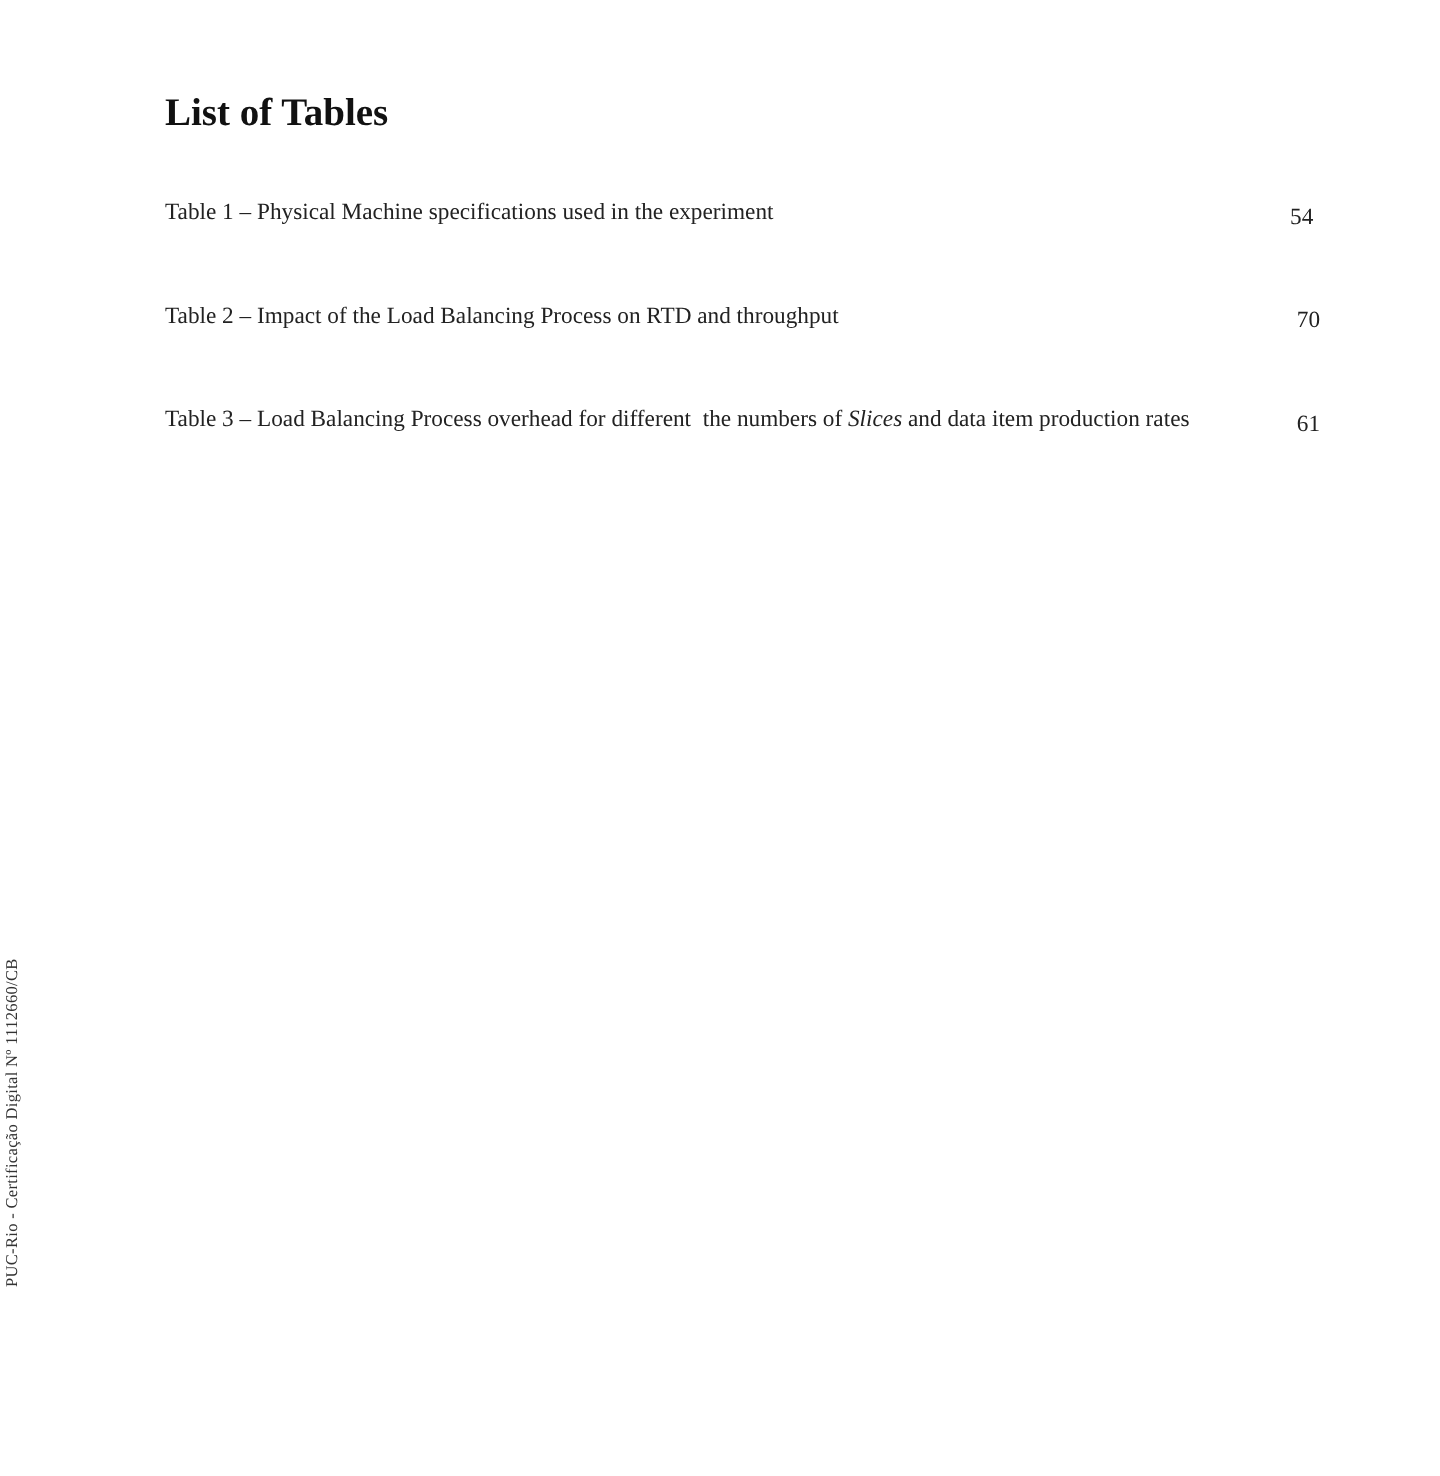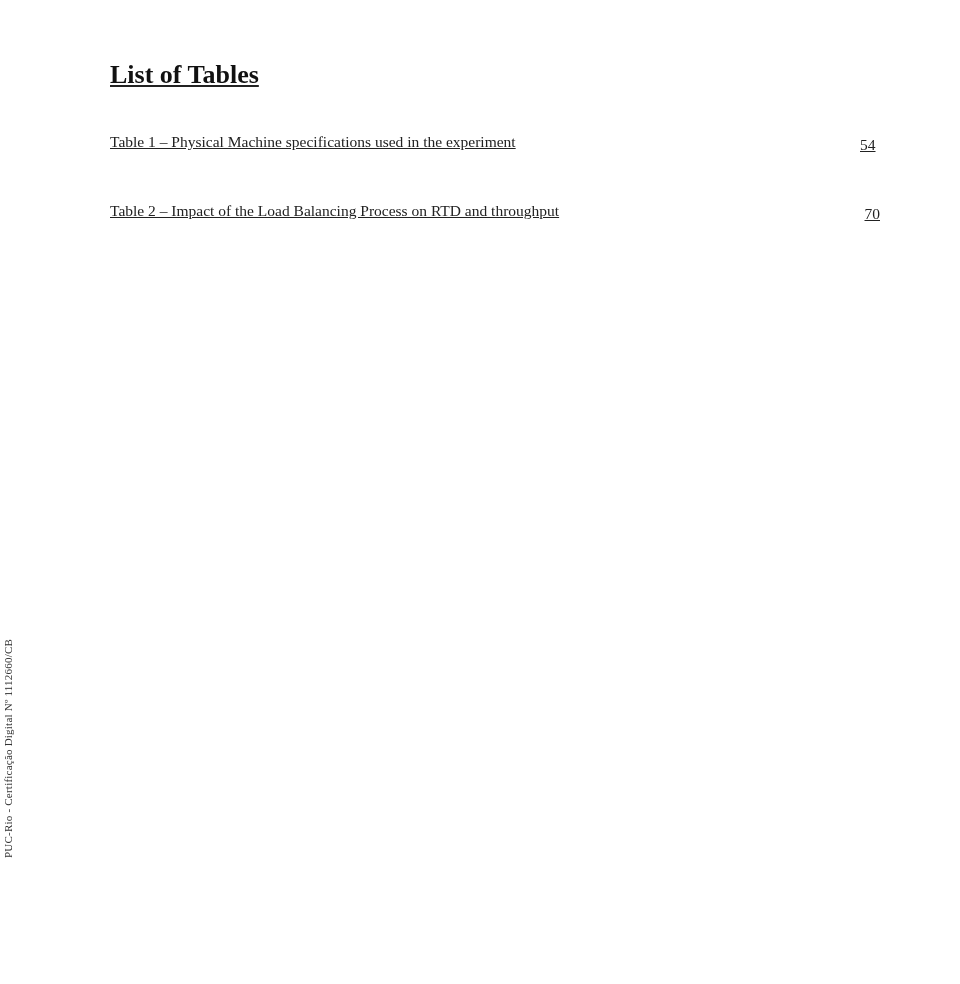--- a/index.html
+++ b/index.html
@@ -14,21 +14,20 @@
       font-size: 16px;
       color: #222222;
       width: 960px;
       min-height: 984px;
       position: relative;
     }
 
     .page-content {
       padding: 60px 80px 60px 110px;
       position: relative;
-      text-decoration: underline;
     }
 
     .page-title {
       font-size: 26px;
       font-weight: bold;
       margin-bottom: 40px;
       color: #111111;
     }
 
     .table-list {
@@ -102,17 +101,23 @@
       <div class="entry-page">54</div>
     </div>
 
     <div class="table-entry-multiline">
       <div class="entry-text">
         <span>Table 2 – Impact of the Load Balancing Process on RTD and throughput</span>
       </div>
       <div class="entry-page">70</div>
     </div>
 
+    <div class="table-entry-multiline">
+      <div class="entry-text">
+        <span>Table 3 – Load Balancing Process overhead for different&nbsp; the numbers of <em>Slices</em> and data item production rates</span>
+      </div>
+      <div class="entry-page">61</div>
+    </div>
 
   </div>
 </div>
 
 <div class="side-watermark">PUC-Rio - Certificação Digital Nº 1112660/CB</div>
 
 </body></html>

